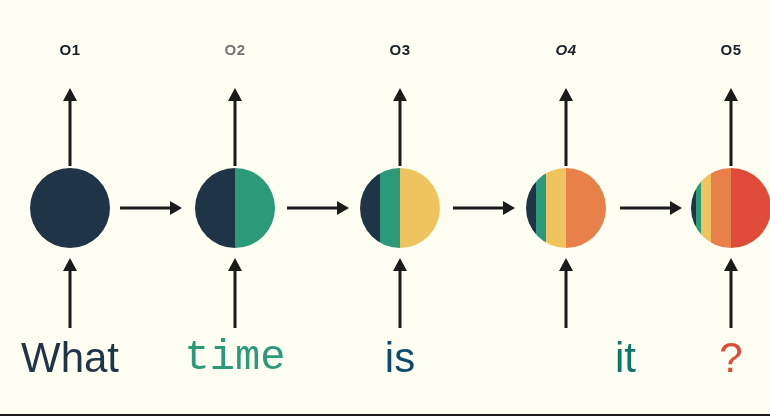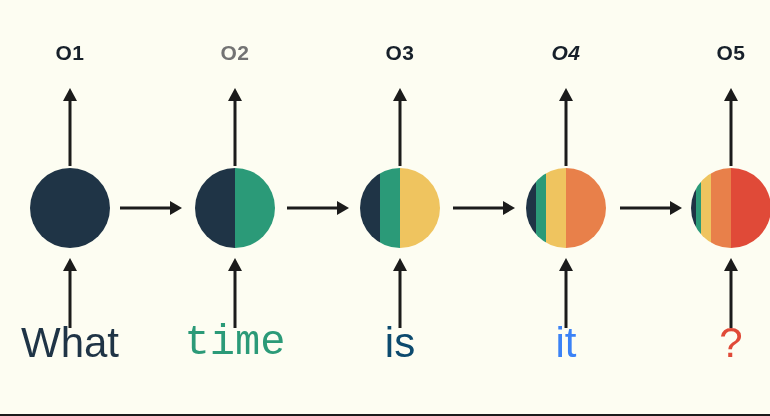--- a/index.html
+++ b/index.html
@@ -25,21 +25,21 @@
     width: 140px;
     height: 416px;
   }
   
   .out-label {
     position: absolute;
     top: 42px;
     left: 0;
     width: 140px;
     text-align: center;
-    font-size: 21px;
+    font-size: 15px;
     font-weight: bold;
     letter-spacing: 0.5px;
     color: #17202a;
     line-height: 1;
     white-space: nowrap;
   }
   
   .v-arrow {
     position: absolute;
     left: 50%;
@@ -61,21 +61,21 @@
     height: 80px;
     border-radius: 50%;
     overflow: hidden;
     display: flex;
     flex-direction: row;
   }
   .seg { height: 100%; }
   
   .word {
     position: absolute;
-    top: 322px;
+    top: 337px;
     left: 0;
     width: 140px;
     text-align: center;
     font-size: 42px;
     line-height: 1;
     white-space: nowrap;
   }
   
   .h-arrow {
     position: absolute;
@@ -206,21 +206,21 @@
           <div class="seg" style="background: rgb(239, 196, 95); width: 25%;"></div>
           <div class="seg" style="background: rgb(232, 128, 74); width: 50%;"></div>
         </div>
     </div>
     <div class="v-arrow bot">
       <svg width="18" height="70" viewBox="0 0 18 70">
         <line x1="9" y1="70" x2="9" y2="13" stroke="#1b1b1b" stroke-width="3"></line>
         <polygon points="2,13 9,0 16,13" fill="#1b1b1b"></polygon>
       </svg>
     </div>
-    <div class="word" style="color: #3b82f6;">it</div>
+    <div class="word" style="color: #0f766e; text-align: right;">it</div>
   </div>
 
   <div class="node-col" style="left:661px;">
     <div class="out-label" style="color: rgb(23, 32, 42);">O5</div>
     <div class="v-arrow top">
       <svg width="18" height="78" viewBox="0 0 18 78">
         <line x1="9" y1="78" x2="9" y2="13" stroke="#1b1b1b" stroke-width="3"></line>
         <polygon points="2,13 9,0 16,13" fill="#1b1b1b"></polygon>
       </svg>
     </div>

